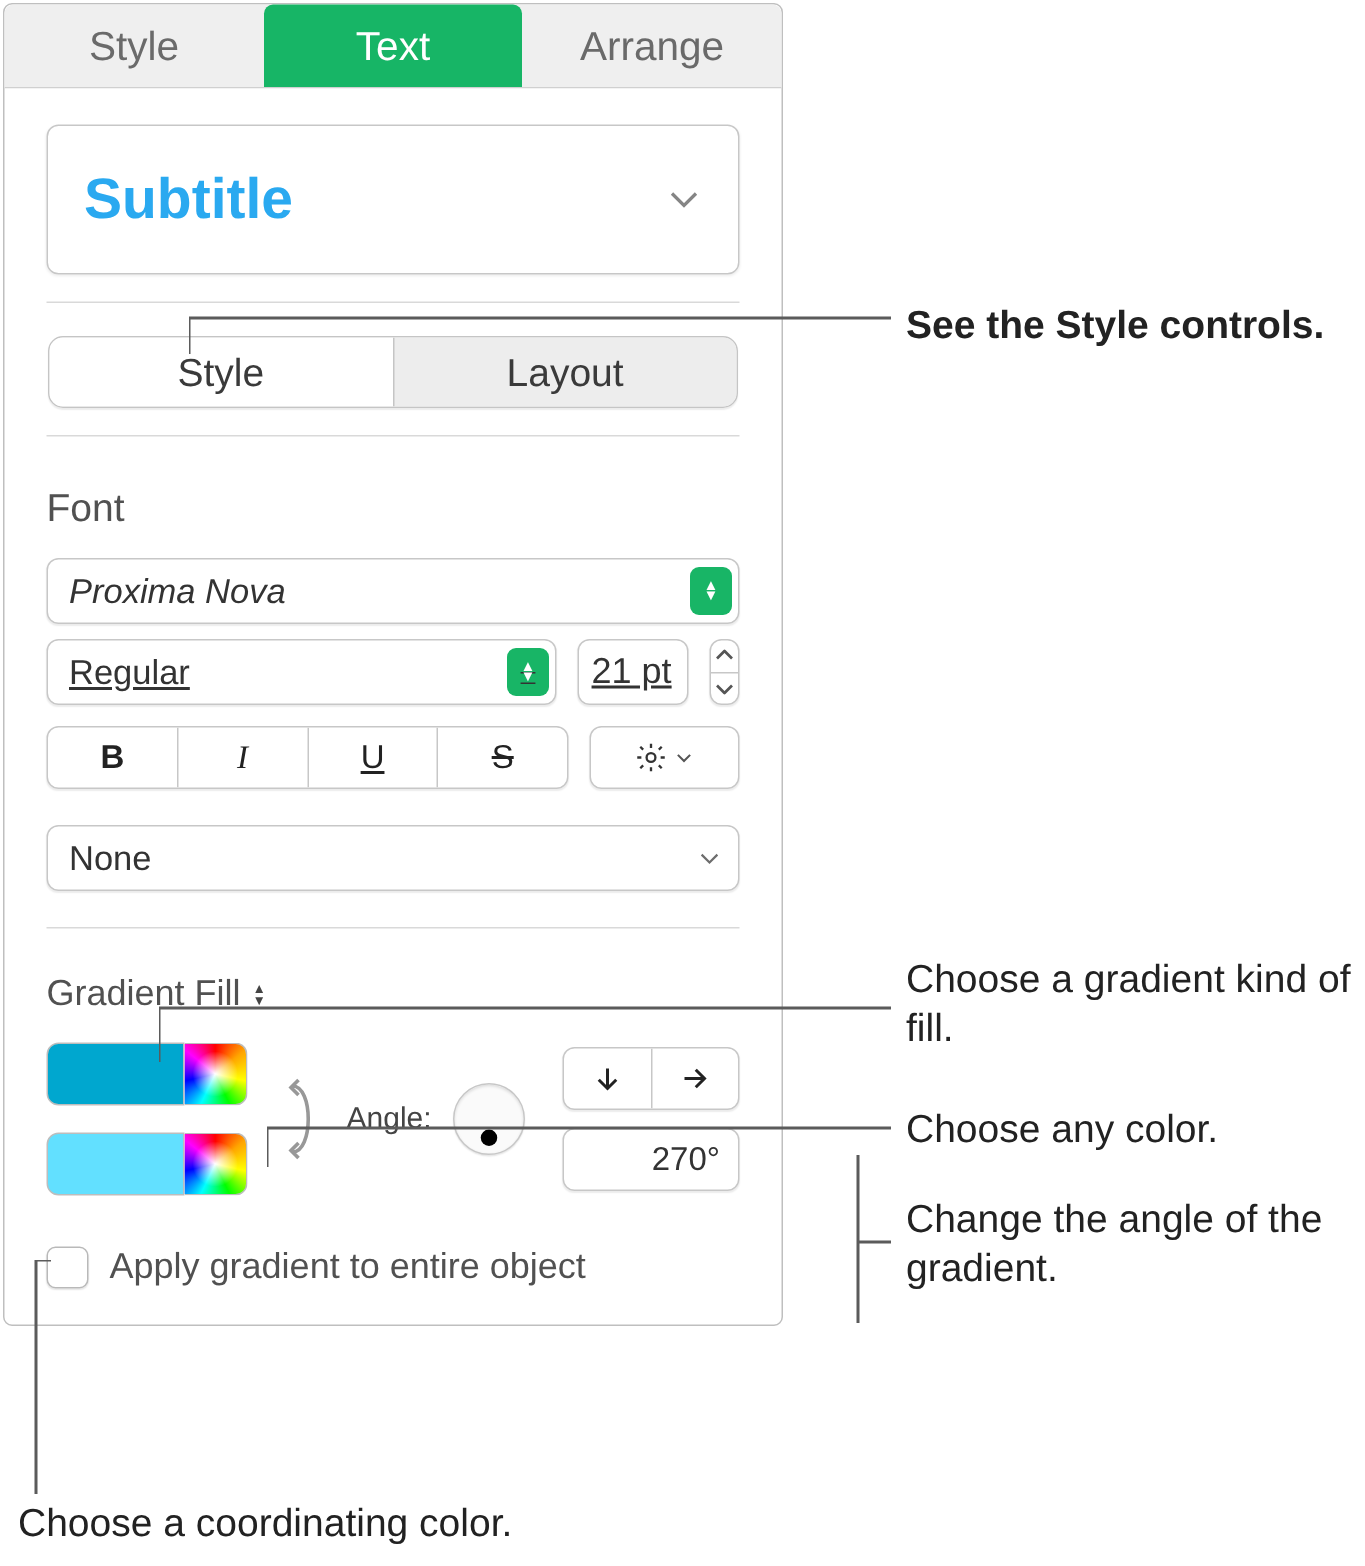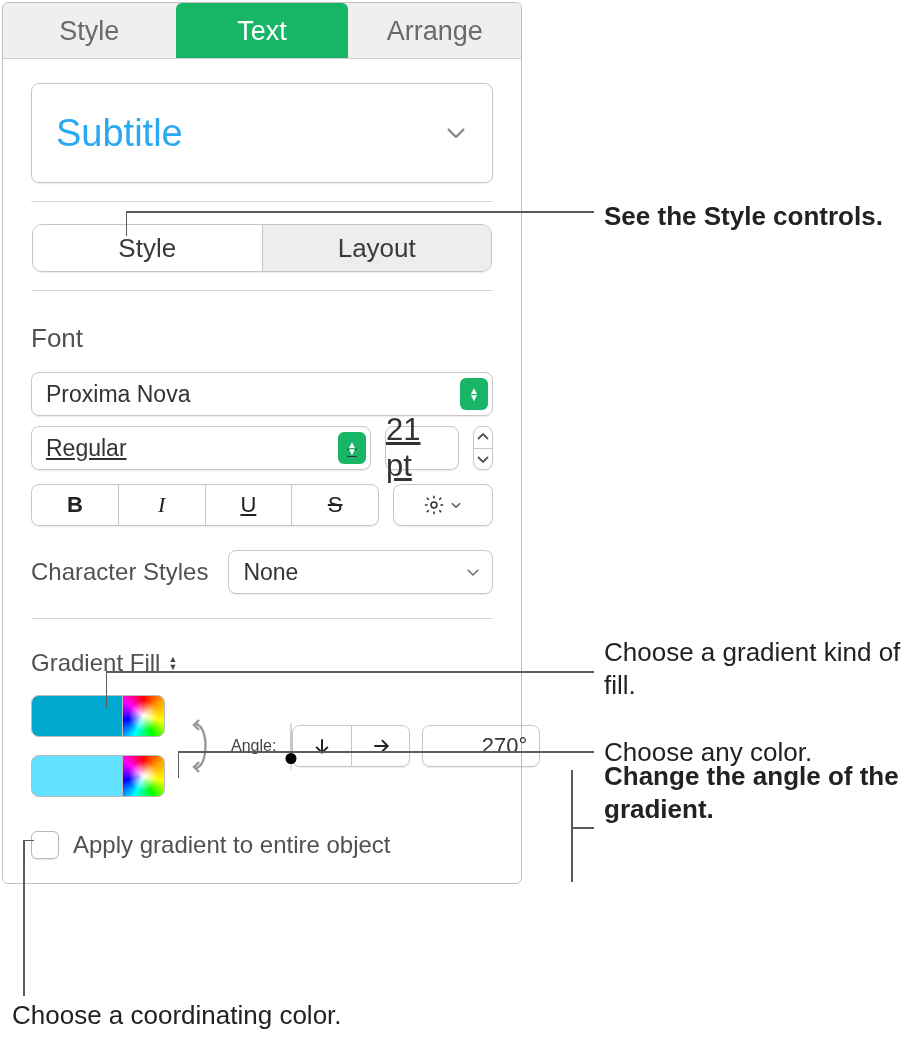--- a/index.html
+++ b/index.html
@@ -52,21 +52,21 @@
     border-radius: 8px;
     box-shadow: 0 1px 2px rgba(0,0,0,.08);
     display: flex;
     align-items: center;
     justify-content: space-between;
     padding: 0 24px;
     cursor: pointer;
   }
   .paragraph-style .label {
     font-size: 38px;
-    font-weight: 400;
+    font-weight: 700;
     color: #2aa9f0;
   }
   .chev-down {
     width: 24px; height: 24px;
     stroke: #858585; stroke-width: 2.2; fill: none;
   }
   .divider { height: 1px; background: #d9d9d9; margin: 8px 0 22px 0; }
   .seg {
     display: flex;
     width: 460px;
@@ -122,21 +122,21 @@
   .row { display: flex; gap: 14px; align-items:flex-start; margin-top: 10px; text-decoration: underline; }
   .style-popup { flex: 0 0 340px; }
   .size-box {
     width: 100px;
     border: 1px solid #c7c7c7;
     border-radius: 8px;
     height: 44px;
     box-shadow: 0 1px 1px rgba(0,0,0,.08);
     display:flex; align-items:center; justify-content:flex-end;
     padding-right: 10px;
-    font-size: 31px; color:#333;
+    font-size: 24px; color:#333;
   }
   .stepper {
     width: 28px; height: 44px;
     border: 1px solid #c7c7c7;
     border-radius: 8px;
     box-shadow: 0 1px 1px rgba(0,0,0,.08);
     display:flex; flex-direction:column;
     cursor:pointer;
   }
   .stepper div { flex:1; display:flex; align-items:center; justify-content:center; }
@@ -207,38 +207,38 @@
     inset:5px;
     border-radius:50%;
     background: radial-gradient(circle,#fff 0%,rgba(255,255,255,0) 70%);
   }
   .swap {
     margin: 0 14px 0 18px;
     width:34px; height:60px;
     position:relative;
   }
   .swap svg { width:34px; height:60px; stroke:#989898; stroke-width:2.4; fill:none; }
-  .angle-label { font-size:16px; color:#444; margin-right:14px; }
+  .angle-label { font-size:20px; color:#444; margin-right:14px; }
   .dial {
     width:48px; height:48px;
     border:1px solid #c7c7c7;
     border-radius:50%;
     box-shadow: inset 0 1px 2px rgba(0,0,0,.12), 0 1px 1px rgba(0,0,0,.1);
     position:relative;
     cursor:pointer;
     background:#fafafa;
   }
   .dial::after {
     content:"";
     position:absolute;
     width:11px; height:11px;
     background:#000; border-radius:50%;
     left:50%; bottom:5px; transform:translateX(-50%);
   }
-  .angle-right { display:flex; flex-direction:row; gap:12px; margin-left:auto; }
+  .angle-right { display:flex; flex-direction:column; gap:12px; margin-left:auto; }
   .dir-btns {
     display:flex;
     border: 1px solid #c7c7c7;
     border-radius: 8px;
     height: 42px;
     width:118px;
     box-shadow: 0 1px 1px rgba(0,0,0,.08);
     overflow:hidden;
   }
   .dir-btns .btn { flex:1; display:flex; align-items:center; justify-content:center; cursor:pointer; font-size:22px; }
@@ -303,21 +303,21 @@
 
     <div class="seg">
       <div class="seg-item active">Style</div>
       <div class="seg-item">Layout</div>
     </div>
 
     <div class="divider"></div>
 
     <div class="section-label">Font</div>
 
-    <div class="popup full" style="margin-top:4px;">
+    <div class="popup full" style="margin-top:4px;font-style:italic;">
       <span>Proxima Nova</span>
       <span class="arrows">
           <span>▲</span>
           <span>▼</span>
         </span>
     </div>
 
     <div class="row">
       <div class="popup style-popup">
         <span>Regular</span>
@@ -363,21 +363,20 @@
           <circle cx="12" cy="12" r="3.2"></circle>
           <path d="M12 2v3M12 19v3M4.2 4.2l2.1 2.1M17.7 17.7l2.1 2.1M2 12h3M19 12h3M4.2 19.8l2.1-2.1M17.7 6.3l2.1-2.1"></path>
         </svg>
         <svg width="14" height="14" viewBox="0 0 24 24" fill="none" stroke="#555" stroke-width="2.4">
             <polyline points="5 9 12 16 19 9"></polyline>
           </svg>
       </div>
     </div>
 
     <div class="charstyle-row">
-      <span class="label">Character Styles</span>
       <div class="popup cs-popup">
         <span>None</span>
         <svg class="chev" viewBox="0 0 24 24">
             <polyline points="5 9 12 16 19 9"></polyline>
           </svg>
       </div>
     </div>
 
     <div class="divider" style="margin-top:24px;"></div>
 
@@ -448,21 +447,21 @@
 <div class="callout" style="left:604px; top:636px;">Choose a gradient kind of fill.</div>
 <svg class="lead" style="left:106px; top:668px; width:488px; height:44px;">
     <path d="M0 40 L0 4 L488 4"></path>
   </svg>
 
 <div class="callout" style="left:604px; top:736px;">Choose any color.</div>
 <svg class="lead" style="left:178px; top:750px; width:416px; height:32px;">
     <path d="M0 28 L0 2 L416 2"></path>
   </svg>
 
-<div class="callout" style="left:604px; top:760px;font-weight:bold;">Change the angle of the gradient.</div>
+<div class="callout" style="left:604px; top:796px;">Change the angle of the gradient.</div>
 <svg class="lead" style="left:568px; top:770px; width:28px; height:112px;">
     <path d="M26 58 L4 58 M4 0 L4 112"></path>
   </svg>
 
 <div class="bottom-callout" style="left:12px; top:1000px;">Choose a coordinating color.</div>
 <svg class="lead" style="left:20px; top:840px; width:18px; height:156px;">
     <path d="M14 0 L4 0 L4 156"></path>
   </svg>
 
 </body></html>

